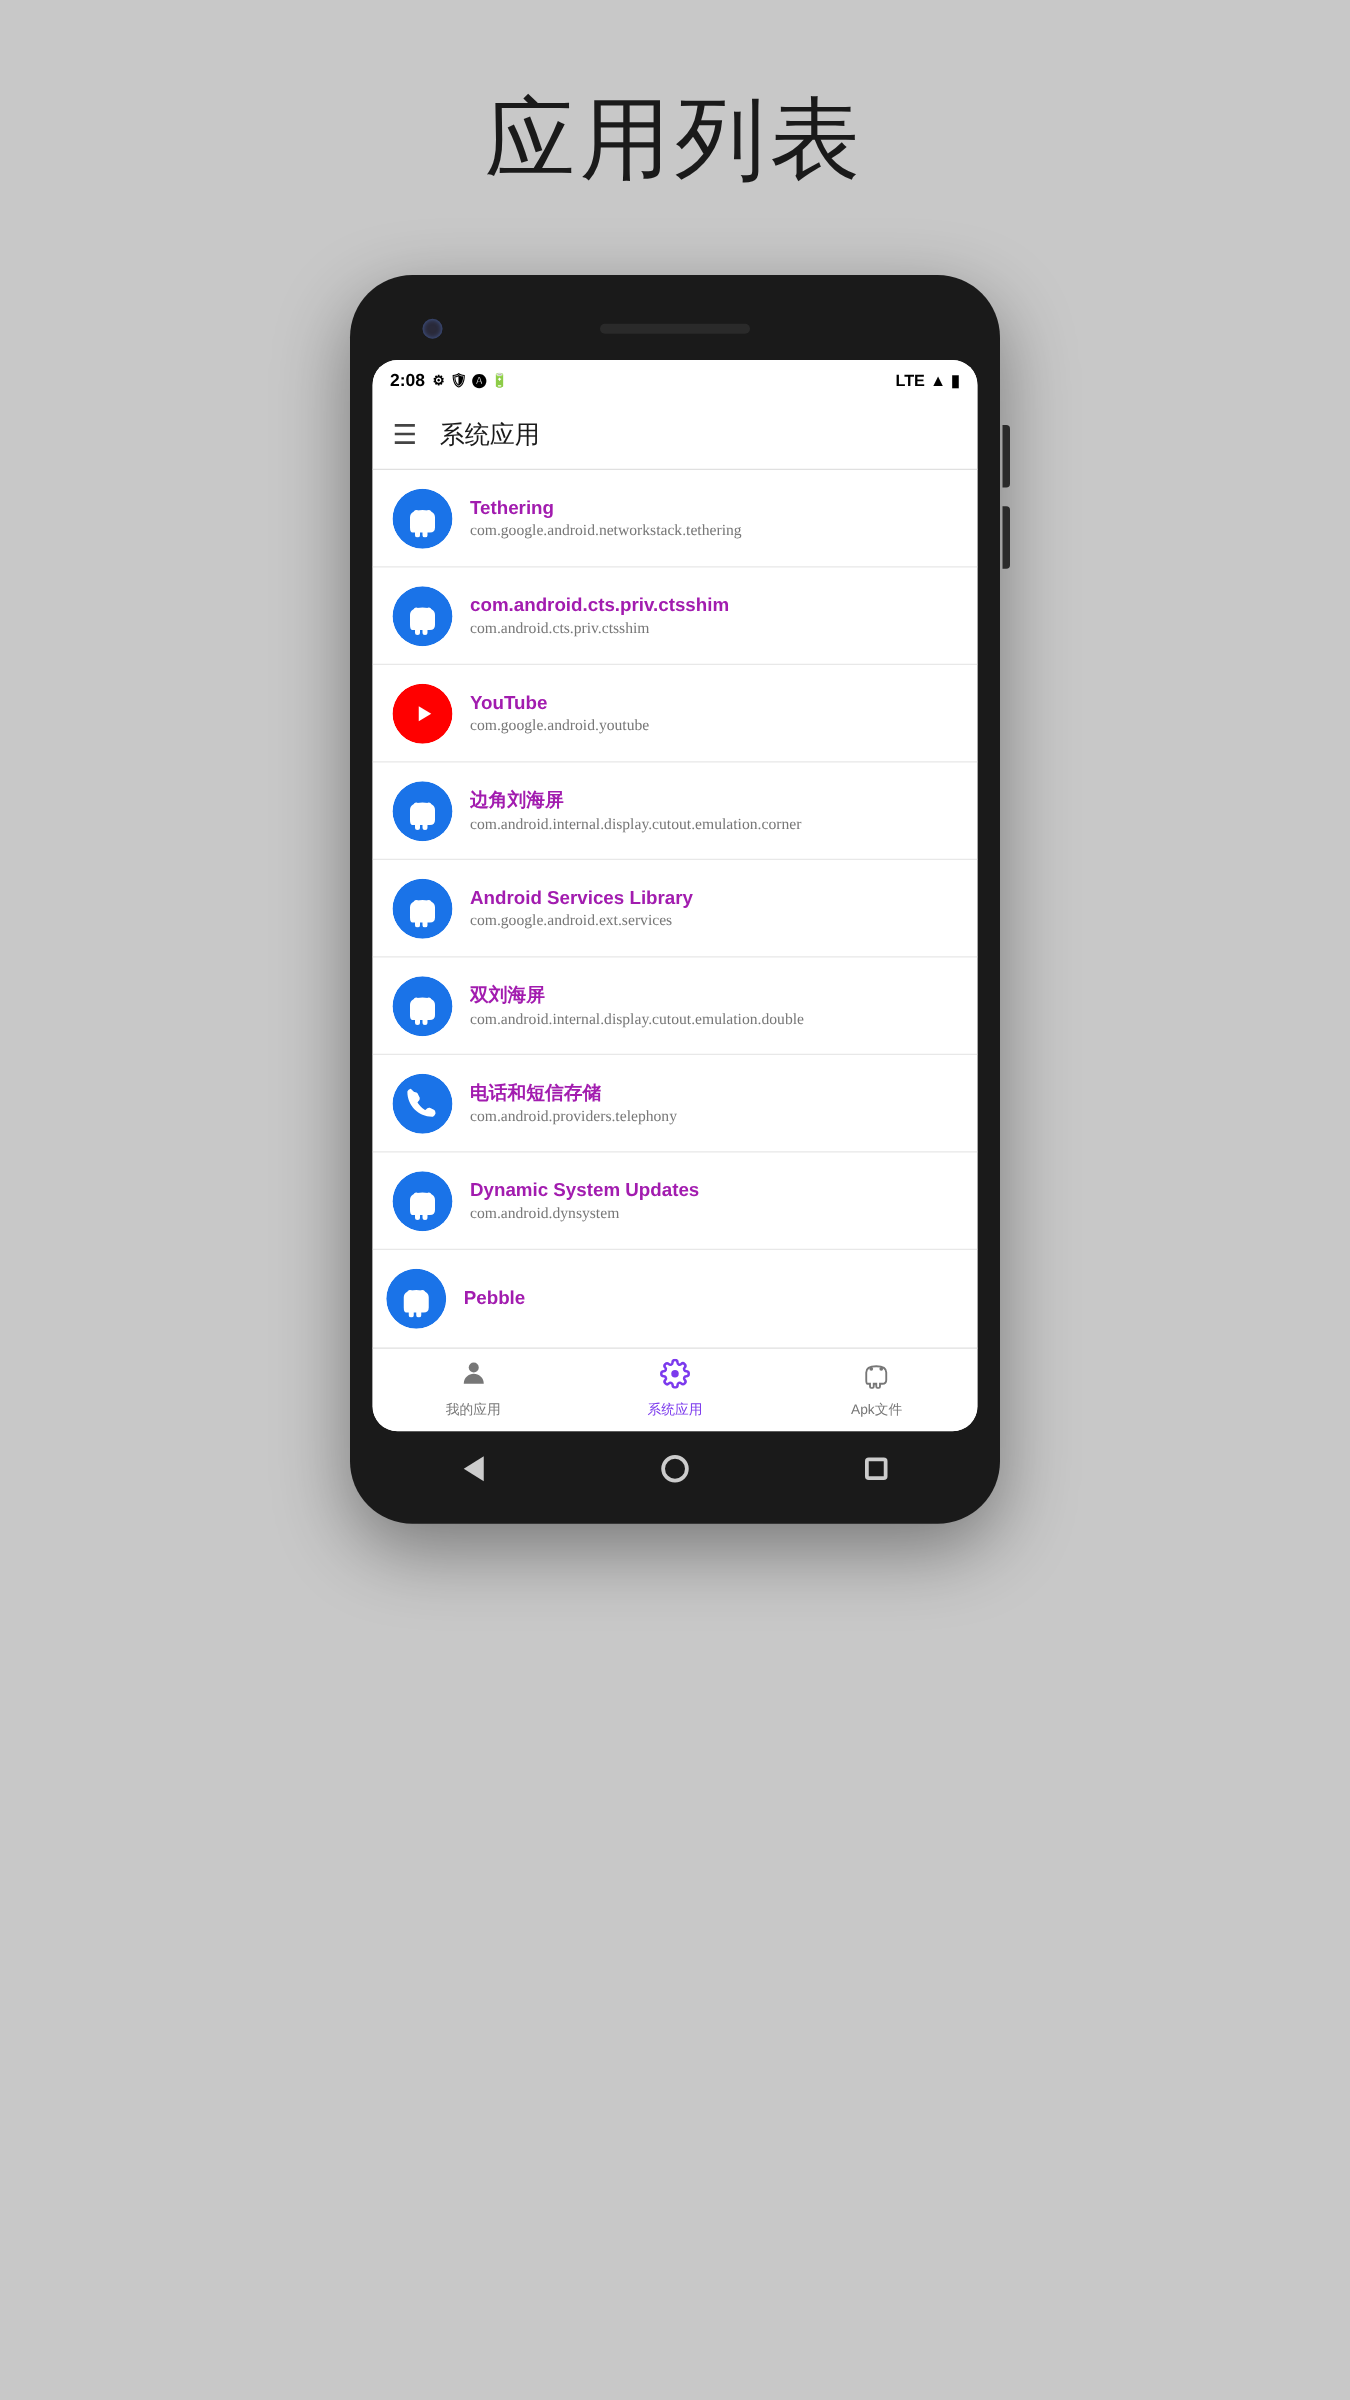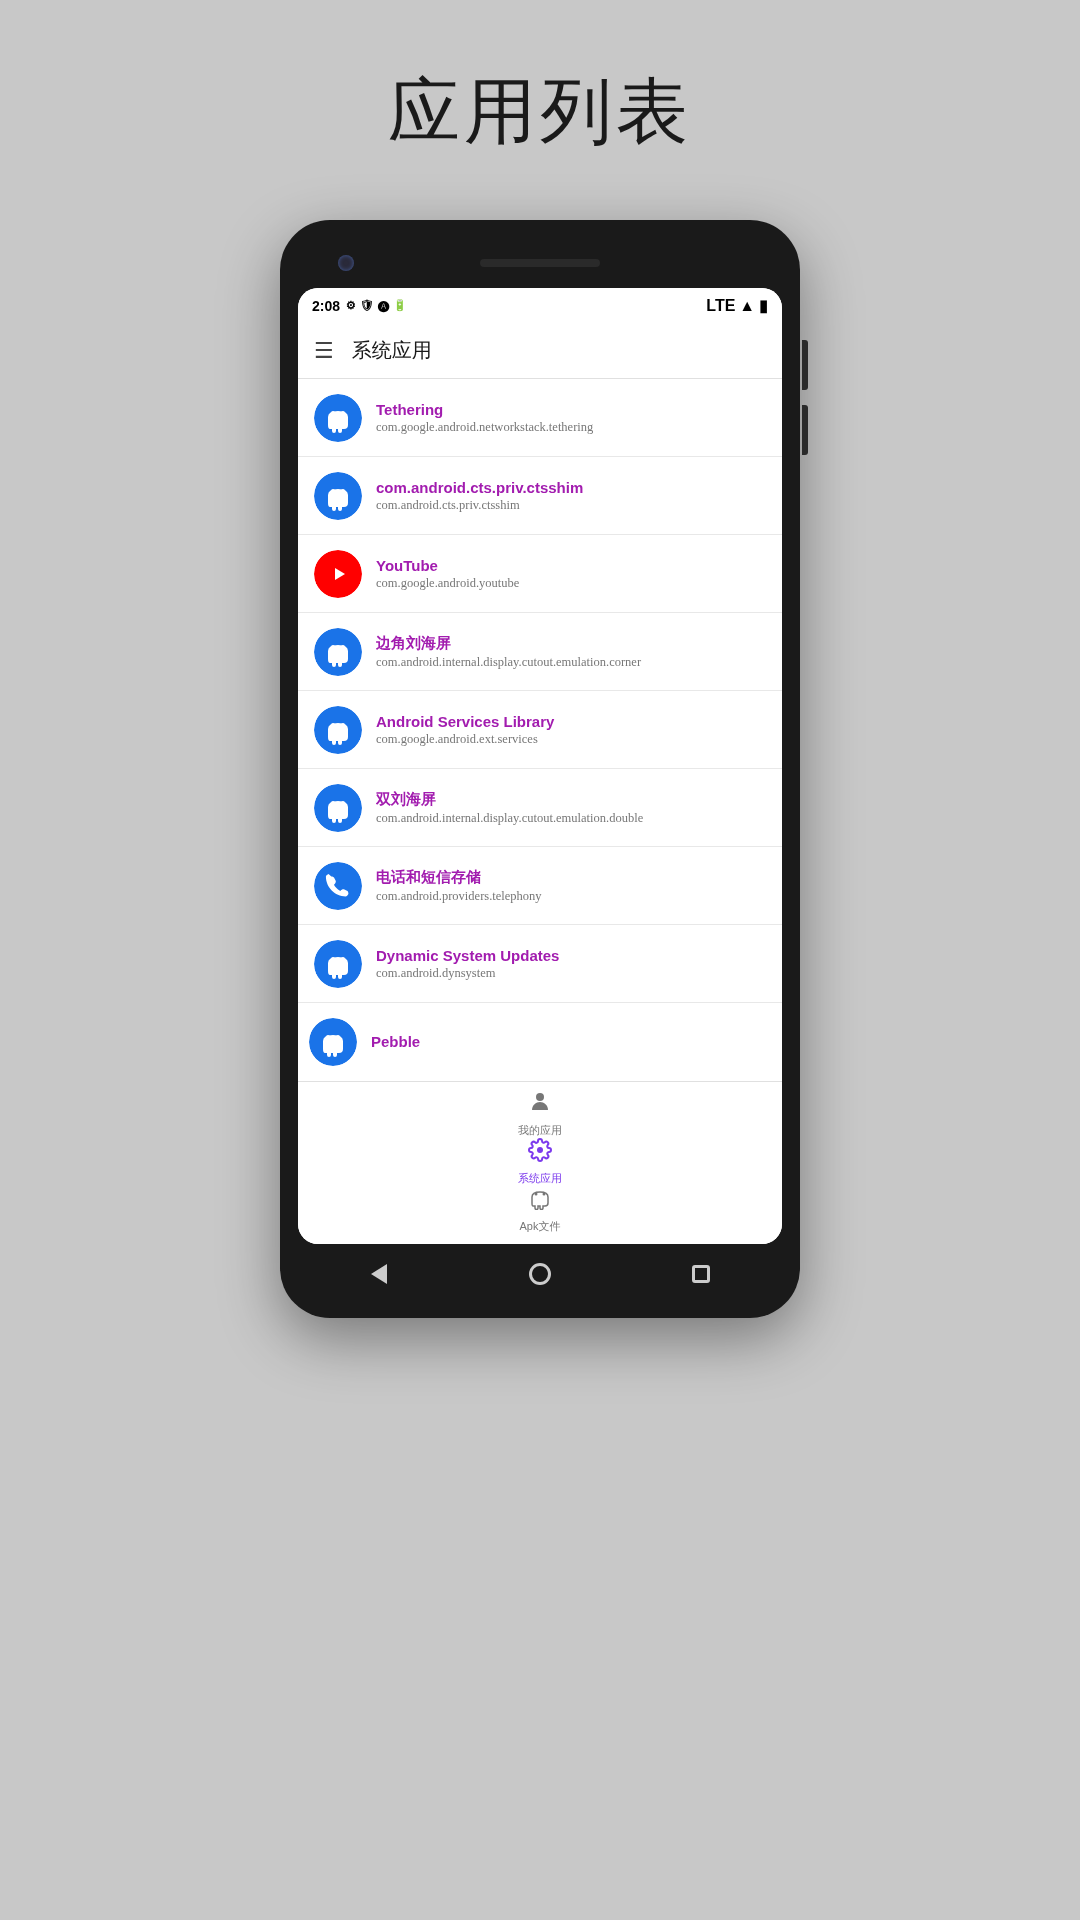--- a/index.html
+++ b/index.html
@@ -101,21 +101,21 @@
     }
 
     .status-icon {
       font-size: 11px;
     }
 
     .status-right {
       display: flex;
       align-items: center;
       gap: 4px;
-      font-size: 16px;
+      font-size: 13px;
       font-weight: 700;
     }
 
     
     .app-header {
       display: flex;
       align-items: center;
       padding: 14px 16px;
       border-bottom: 1px solid #e0e0e0;
       background: #fff;
@@ -220,21 +220,20 @@
     }
 
     
     .bottom-nav {
       display: flex;
       justify-content: space-around;
       align-items: center;
       padding: 8px 0 10px;
       border-top: 1px solid #e0e0e0;
       background: #fff;
-      flex-direction: column;
     }
 
     .nav-item {
       display: flex;
       flex-direction: column;
       align-items: center;
       gap: 3px;
       min-width: 80px;
     }
 

